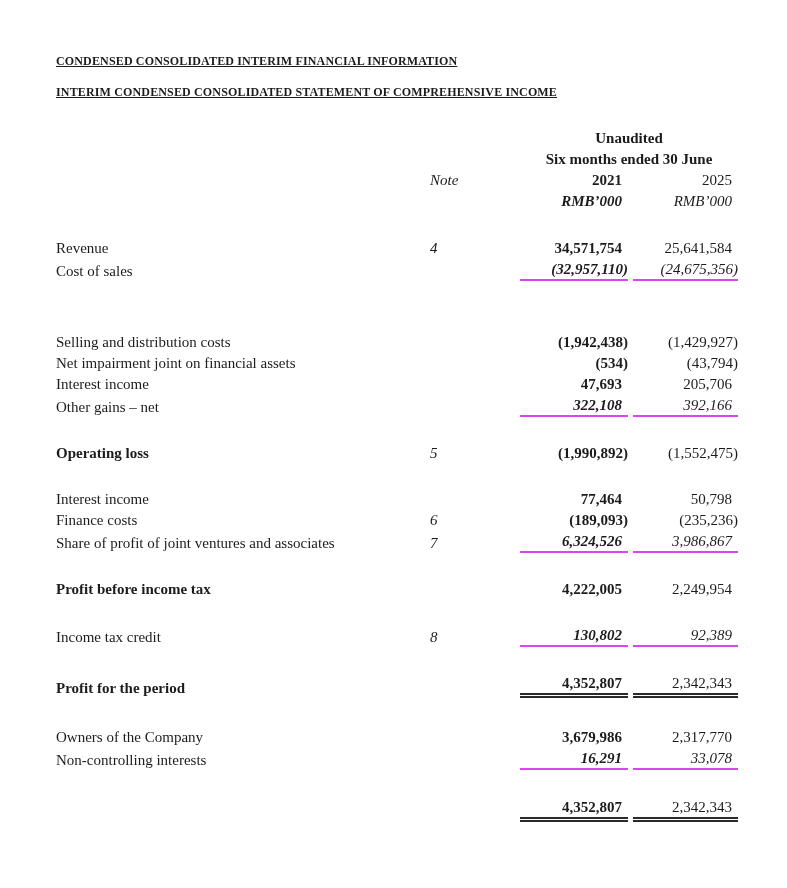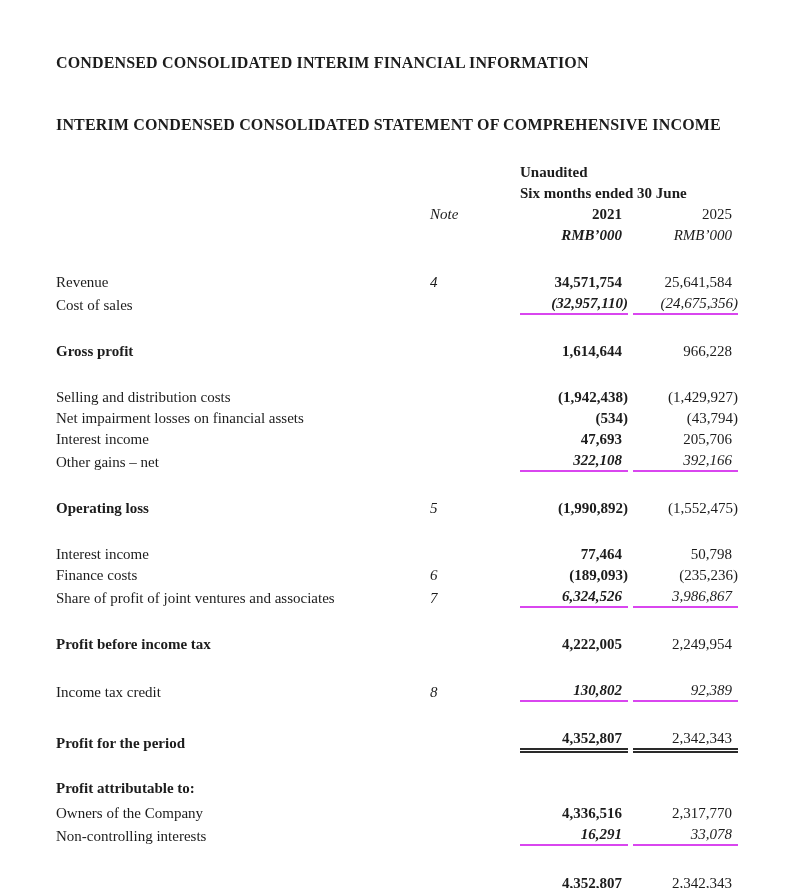--- a/index.html
+++ b/index.html
@@ -11,28 +11,29 @@
     width: 787px;
     height: 888px;
     overflow: hidden;
     font-family: "Liberation Serif", "DejaVu Serif", serif;
     color: #1c1c1c;
   }
   .page {
     padding: 54px 50px 0 56px;
   }
   .heading {
-    font-size: 16px;
+    font-size: 12px;
     font-weight: bold;
     margin: 0;
     letter-spacing: 0.15px;
     white-space: nowrap;
+    text-decoration: underline;
   }
   .heading.second {
-    margin-top: 44px;
+    margin-top: 16px;
   }
   table.statement {
     border-collapse: separate;
     border-spacing: 0;
     table-layout: fixed;
     width: 682px;
     margin-top: 27px;
     font-size: 15px;
   }
   col.c-label  { width: 374px; }
@@ -51,21 +52,21 @@
   }
   td.num {
     text-align: right;
     padding-right: 6px;
   }
   td.num.neg {
     padding-right: 0;
   }
   .bold   { font-weight: bold; }
   .italic { font-style: italic; }
-  .center { text-align: left; }
+  .center { text-align: center; }
   td.note {
     font-style: italic;
   }
   td.rule-single { border-bottom: 2px solid #d946ef; font-style: italic; }
   td.rule-double { border-bottom: 5px double #2a2a2a; }
   tr.head-spacer td { height: 26px; }
 </style>
 </head>
 <body>
 
@@ -126,40 +127,32 @@
           <td class="note"></td>
           <td></td>
           <td class="num bold rule-single neg">(32,957,110)</td>
           <td></td>
           <td class="num rule-single neg">(24,675,356)</td>
         </tr>
         <tr>
           <td colspan="6" style="height: 25px;"></td>
         </tr>
         <tr>
-          <td class="bold">Gross profit</td>
-          <td class="note"></td>
-          <td></td>
-          <td class="num bold">1,614,644</td>
-          <td></td>
-          <td class="num">966,228</td>
-        </tr>
-        <tr>
           <td colspan="6" style="height: 25px;"></td>
         </tr>
         <tr>
           <td>Selling and distribution costs</td>
           <td class="note"></td>
           <td></td>
           <td class="num bold neg">(1,942,438)</td>
           <td></td>
           <td class="num neg">(1,429,927)</td>
         </tr>
         <tr>
-          <td>Net impairment losses on financial assets</td>
+          <td>Net impairment joint on financial assets</td>
           <td class="note"></td>
           <td></td>
           <td class="num bold neg">(534)</td>
           <td></td>
           <td class="num neg">(43,794)</td>
         </tr>
         <tr>
           <td>Interest income</td>
           <td class="note"></td>
           <td></td>
@@ -243,35 +236,27 @@
           <td class="note"></td>
           <td></td>
           <td class="num bold rule-double">4,352,807</td>
           <td></td>
           <td class="num rule-double">2,342,343</td>
         </tr>
         <tr>
           <td colspan="6" style="height: 24px;"></td>
         </tr>
         <tr>
-          <td class="bold">Profit attributable to:</td>
-          <td class="note"></td>
-          <td></td>
-          <td class="num bold"></td>
-          <td></td>
-          <td class="num"></td>
-        </tr>
-        <tr>
           <td colspan="6" style="height: 4px;"></td>
         </tr>
         <tr>
           <td>Owners of the Company</td>
           <td class="note"></td>
           <td></td>
-          <td class="num bold">4,336,516</td>
+          <td class="num bold">3,679,986</td>
           <td></td>
           <td class="num">2,317,770</td>
         </tr>
         <tr>
           <td>Non-controlling interests</td>
           <td class="note"></td>
           <td></td>
           <td class="num bold rule-single">16,291</td>
           <td></td>
           <td class="num rule-single">33,078</td>

